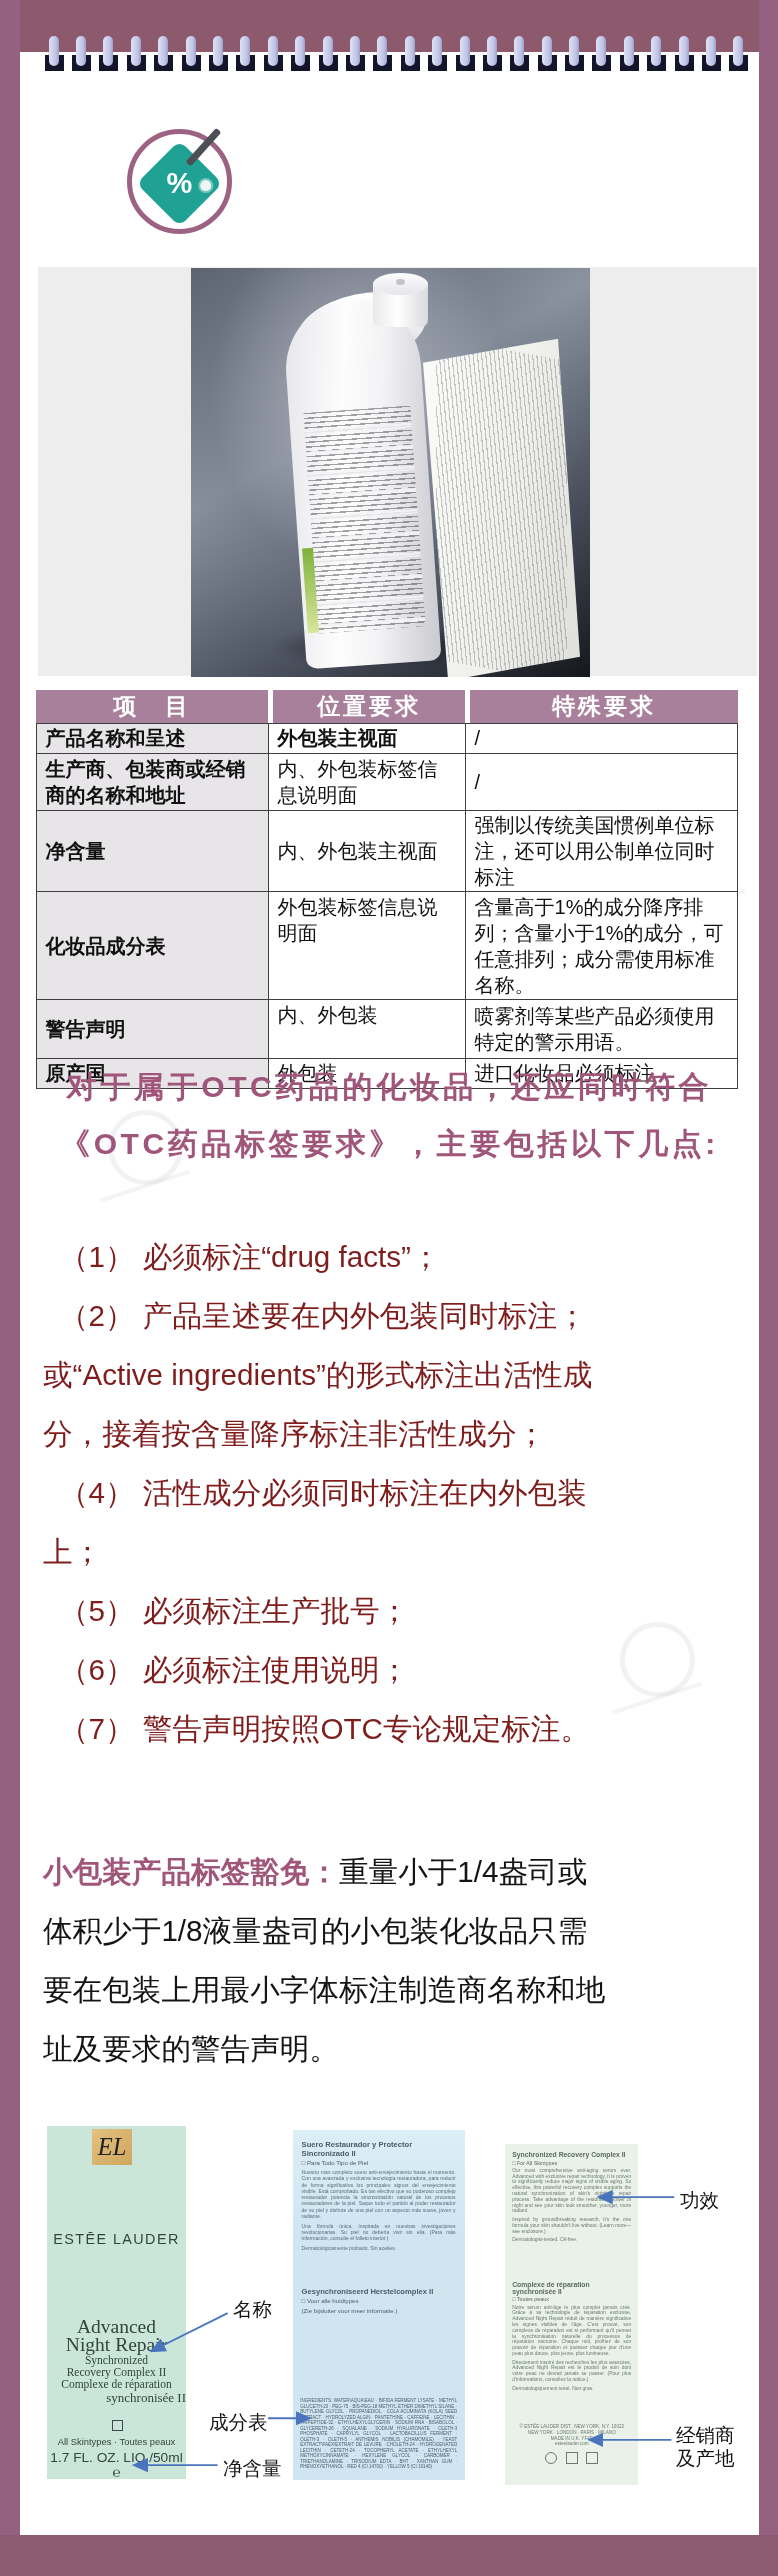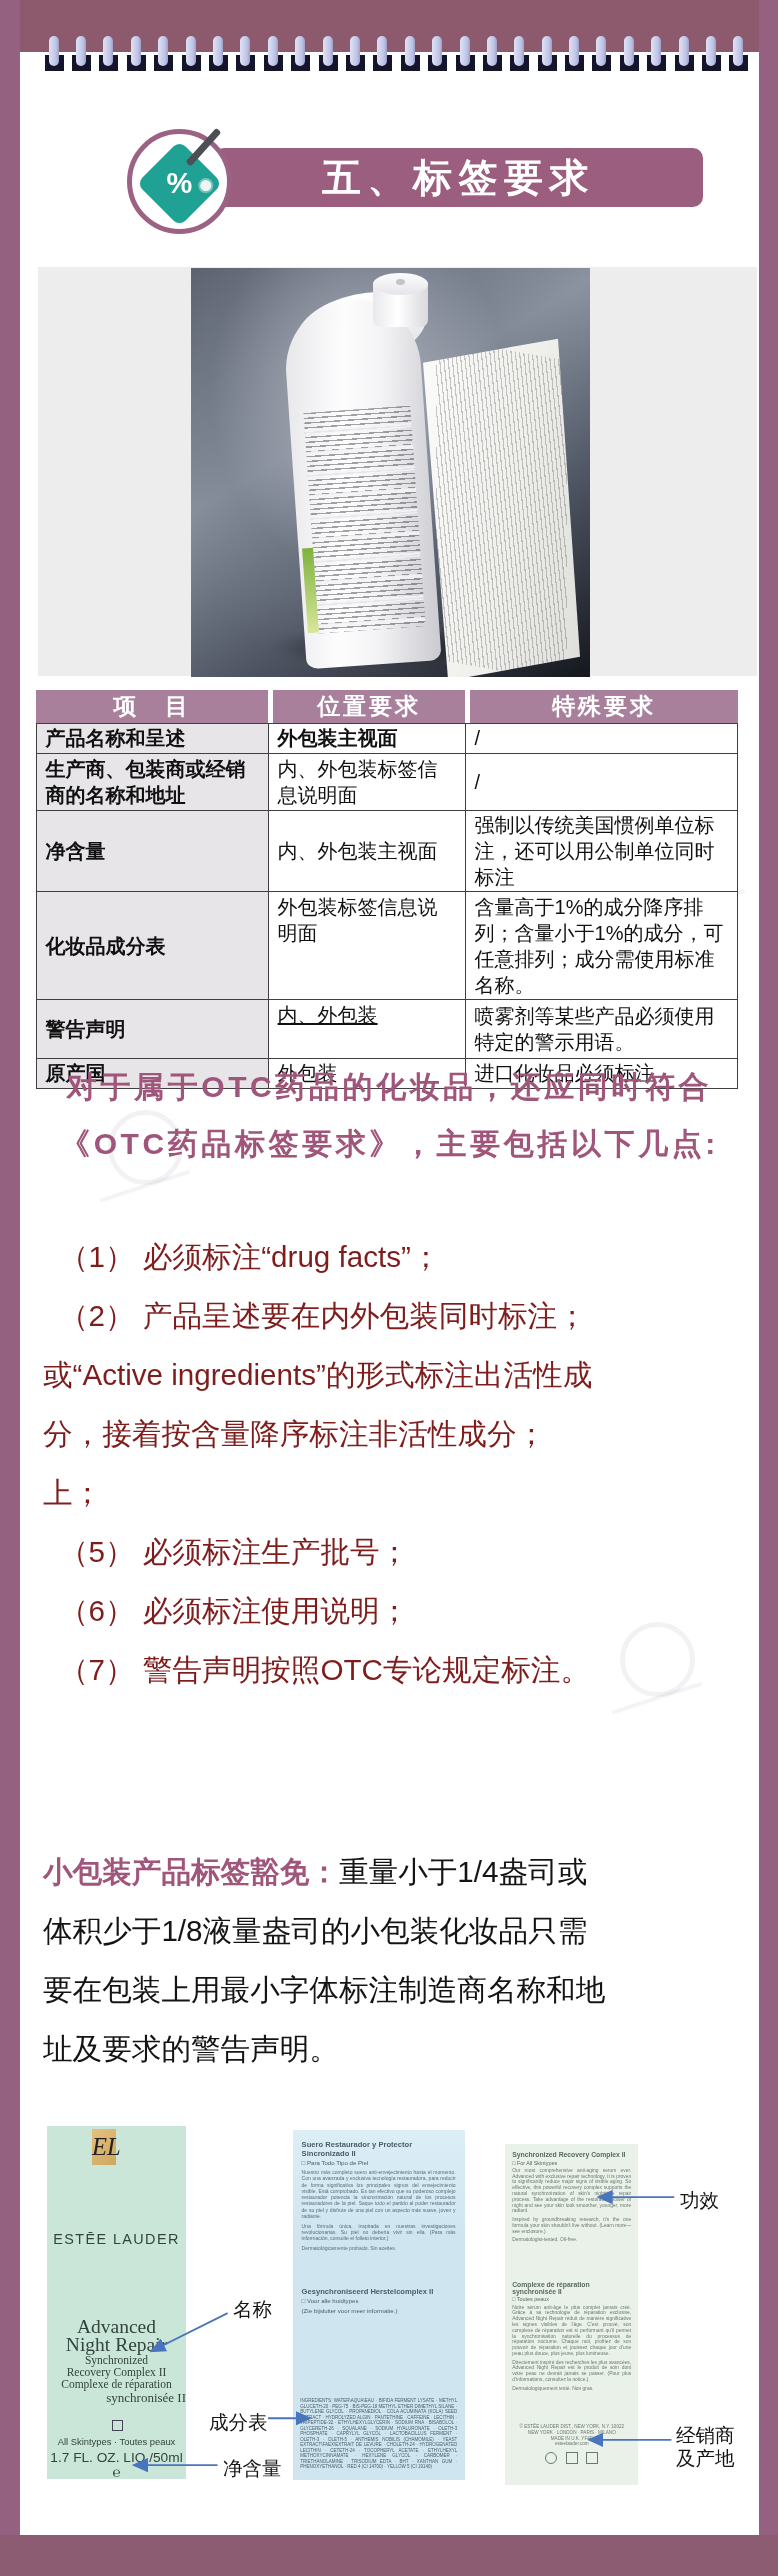--- a/index.html
+++ b/index.html
@@ -78,21 +78,21 @@
   .list{position:absolute;left:43px;top:1227px;width:692px;z-index:2;}
   .list div{height:59px;line-height:59px;font-size:29.6px;color:#7f1d1d;font-weight:500;white-space:nowrap;}
   .list .num{padding-left:16px;}
   
   .exempt{position:absolute;left:43px;top:1842px;width:692px;z-index:2;}
   .exempt div{height:59px;line-height:59px;font-size:29.6px;color:#141414;font-weight:500;white-space:nowrap;}
   .exempt .hd{color:#a0557a;font-weight:700;}
   
   .panel{position:absolute;z-index:2;overflow:hidden;}
   .p-left{left:47px;top:2126px;width:139px;height:353px;background:#c9e6d9;color:#33433d;text-align:center;}
-  .p-left .logo{position:absolute;left:45px;top:2.9px;width:24px;height:36px;background:linear-gradient(135deg,#e3c180,#cfa75e);
+  .p-left .logo{position:absolute;left:45px;top:2.9px;width:40px;height:36px;background:linear-gradient(135deg,#e3c180,#cfa75e);
      font-family:"Liberation Serif",serif;font-style:italic;font-size:24.5px;color:#222;line-height:35px;}
   .pl-brand{position:absolute;left:0;top:105px;width:100%;font-size:14.4px;letter-spacing:1.4px;}
   .pl-n1{position:absolute;left:0;top:190px;width:100%;font-size:19.5px;font-family:"Liberation Serif",serif;}
   .pl-n2{position:absolute;left:0;top:208px;width:100%;font-size:19.5px;font-family:"Liberation Serif",serif;}
   .pl-s1{position:absolute;left:0;top:228px;width:100%;font-size:11.5px;font-family:"Liberation Serif",serif;}
   .pl-s2{position:absolute;left:0;top:240px;width:100%;font-size:11.5px;font-family:"Liberation Serif",serif;}
   .pl-s3{position:absolute;left:0;top:252px;width:100%;font-size:11.5px;font-family:"Liberation Serif",serif;}
   .pl-s4{position:absolute;left:0;top:264px;width:100%;font-size:13px;font-family:"Liberation Serif",serif;text-align:right;}
   .pl-sq{position:absolute;left:65px;top:294px;width:9.4px;height:9.4px;border:1.4px solid #445;}
   .pl-skin{position:absolute;left:0;top:310px;width:100%;font-size:9.4px;}
@@ -240,23 +240,20 @@
       </div>
     </div>
 
   <div class="wm" style="left:216px;top:339px;"></div>
   <div class="wm" style="left:634px;top:303px;"></div>
   <div class="wm" style="left:108px;top:1110px;"></div>
   <div class="wm" style="left:620px;top:1622px;"></div>
   <div class="wm" style="left:346px;top:2177px;"></div>
   <div class="wm" style="left:663px;top:829px;"></div>
 
-  <div class="banner">
-    <span>五、标签要求</span>
-  </div>
   <div class="tag-circle">
     <div class="tag">
       <div class="tag-hole"></div>
       <div class="tag-pct">%</div>
     </div>
     <div class="tag-pin"></div>
   </div>
 
   <div class="photo-band">
     <div class="photo">
@@ -302,39 +299,40 @@
       <td class="c2">内、外包装主视面</td>
       <td class="c3">强制以传统美国惯例单位标注，还可以用公制单位同时标注</td>
     </tr>
     <tr class="h4">
       <td class="c1">化妆品成分表</td>
       <td class="c2" style="vertical-align:top;">外包装标签信息说明面</td>
       <td class="c3">含量高于1%的成分降序排列；含量小于1%的成分，可任意排列；成分需使用标准名称。</td>
     </tr>
     <tr class="h5">
       <td class="c1">警告声明</td>
-      <td class="c2" style="vertical-align:top;text-decoration:underline;">内、外包装</td>
+      <td class="c2" style="vertical-align:top;">内、外包装</td>
       <td class="c3">喷雾剂等某些产品必须使用特定的警示用语。</td>
     </tr>
     <tr class="h6 last">
       <td class="c1">原产国</td>
       <td class="c2">外包装</td>
       <td class="c3">进口化妆品必须标注</td>
     </tr>
   </tbody>
     </table>
 
   <div class="otc-head" style="top:1124px;">《OTC药品标签要求》，主要包括以下几点:</div>
   <div class="otc-head" style="top:1067px;">对于属于OTC药品的化妆品，还应同时符合</div>
 
   <div class="list">
     <div class="num">（1） 必须标注“drug facts”；</div>
     <div class="num">（2） 产品呈述要在内外包装同时标注；</div>
     <div class="cont">或“Active  ingredients”的形式标注出活性成</div>
     <div class="cont">分，接着按含量降序标注非活性成分；</div>
+    <div class="num">（4） 活性成分必须同时标注在内外包装</div>
     <div class="cont">上；</div>
     <div class="num">（5） 必须标注生产批号；</div>
     <div class="num">（6） 必须标注使用说明；</div>
     <div class="num">（7） 警告声明按照OTC专论规定标注。</div>
   </div>
 
   <div class="exempt">
     <div>
       <span class="hd">小包装产品标签豁免：</span><span>重量小于1/4盎司或</span>
     </div>

